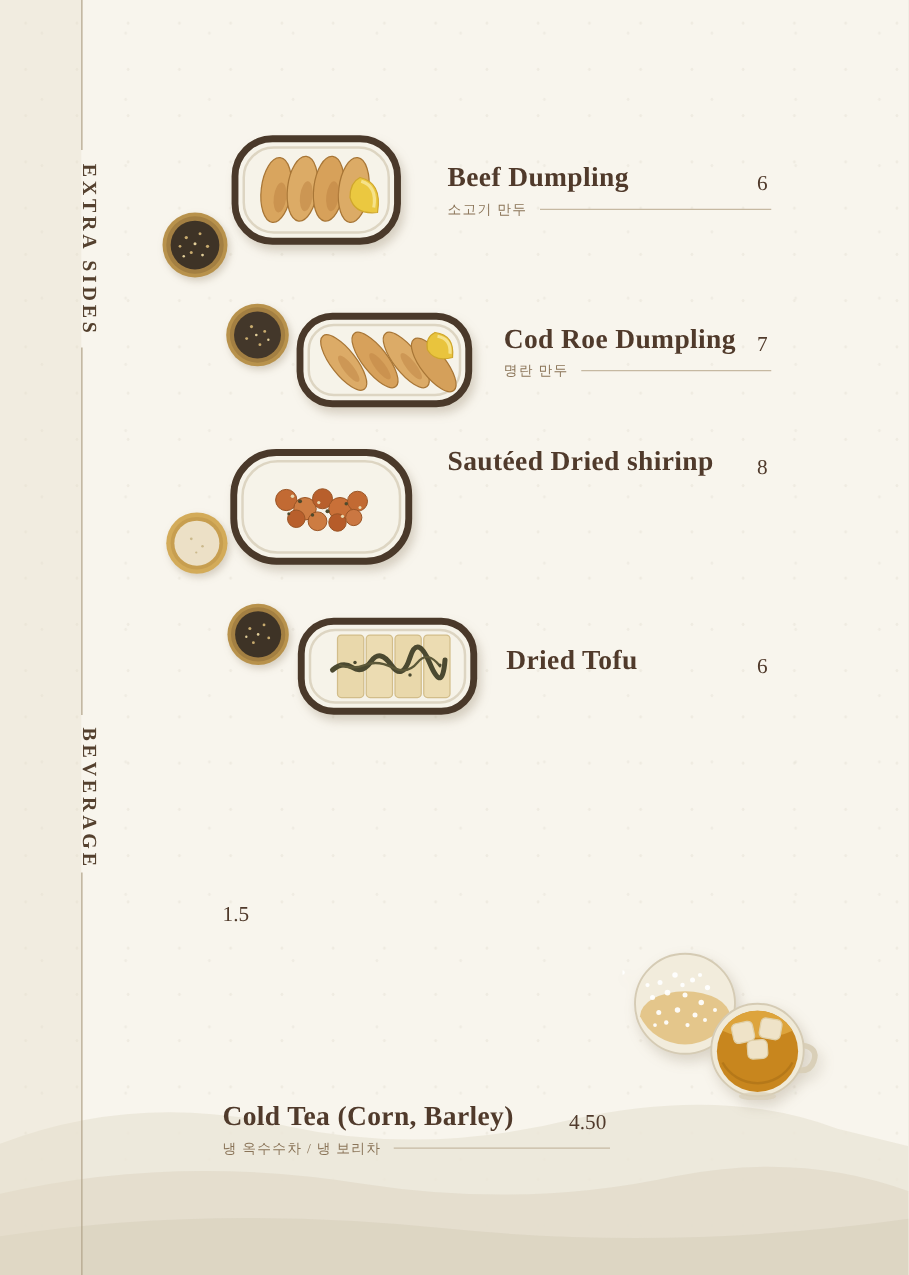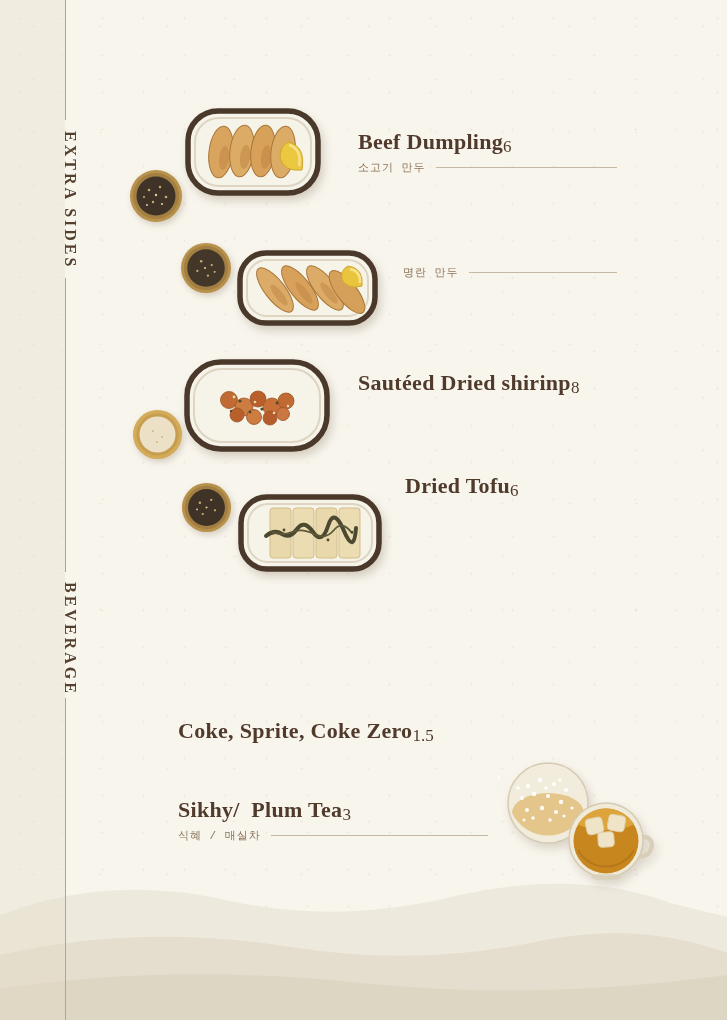--- a/index.html
+++ b/index.html
@@ -28,33 +28,33 @@
   .side-label{
     position:absolute;left:70px;transform:translateX(-50%);
     writing-mode:vertical-rl;
     font-size:16px;font-weight:bold;letter-spacing:3px;
     color:#54402e;white-space:nowrap;
   }
   .side-label.extra{top:131px;}
   .side-label.bev{top:582px;}
 
   .item{position:absolute;}
-  .item-head{display:flex;align-items:flex-end;}
+  .item-head{display:flex;justify-content:space-between;align-items:flex-end;}
   .item-name{
     font-size:22px;font-weight:bold;line-height:1.1;
     letter-spacing:0.3px;white-space:pre;color:#503a2b;
   }
   .item-price{
     font-size:17px;color:#503a2b;flex-shrink:0;
     position:relative;top:3px;margin-right:3px;
   }
   .item-sub{display:flex;align-items:center;gap:10px;margin-top:6px;}
   .item-korean{
     font-size:11px;letter-spacing:1px;color:#8a7458;
-    font-family:Liberation Mono, monospace;white-space:pre;
+    font-family:Liberation Serif, serif;white-space:pre;
   }
   .item-line{flex:1;height:1px;background:#c6b9a2;}
 
   .dish{position:absolute;filter:drop-shadow(3px 5px 4px rgba(110,90,60,0.25));}
   .sauce{position:absolute;filter:drop-shadow(2px 3px 3px rgba(110,90,60,0.25));}
   .drinks{position:absolute;filter:drop-shadow(3px 5px 5px rgba(110,90,60,0.22));}
   .mountains{position:absolute;left:0;bottom:0;}
 </style>
 </head>
 <body>
@@ -257,52 +257,55 @@
       <span class="item-name">Beef Dumpling</span>
       <span class="item-price">6</span>
     </div>
     <div class="item-sub">
       <span class="item-korean">소고기 만두</span>
       <span class="item-line"></span>
     </div>
   </div>
 
   <div class="item" style="left:403px;top:259px;width:214px">
+    <div class="item-head">
+      <span class="item-name">Cod Roe Dumpling</span>
+      <span class="item-price">7</span>
+    </div>
     <div class="item-sub">
       <span class="item-korean">명란 만두</span>
       <span class="item-line"></span>
     </div>
   </div>
 
-  <div class="item" style="left:358px;top:371px;width:259px">
+  <div class="item" style="left:358px;top:357px;width:259px">
     <div class="item-head">
       <span class="item-name">Sautéed Dried shirinp</span>
       <span class="item-price">8</span>
     </div>
   </div>
 
-  <div class="item" style="left:405px;top:474px;width:212px">
+  <div class="item" style="left:405px;top:516px;width:212px">
     <div class="item-head">
       <span class="item-name">Dried Tofu</span>
       <span class="item-price">6</span>
     </div>
   </div>
 
   <div class="item" style="left:178px;top:719px;width:303px">
     <div class="item-head">
-      <span class="item-name">Coke, Sprite, Coke Zero</span>
       <span class="item-price">1.5</span>
     </div>
   </div>
 
-  <div class="item" style="left:178px;top:798px;width:310px">
-    <div class="item-head">
-      <span class="item-name">Sikhy/  Plum Tea</span>
-      <span class="item-price">3</span>
+
+  <div class="item" style="left:178px;top:881px;width:310px">
+    <div class="item-head">
+      <span class="item-name">Cold Tea (Corn, Barley)</span>
+      <span class="item-price">4.50</span>
     </div>
     <div class="item-sub">
-      <span class="item-korean">식혜 / 매실차</span>
+      <span class="item-korean">냉 옥수수차 / 냉 보리차</span>
       <span class="item-line"></span>
     </div>
   </div>
 
-
 </div>
 
 </body></html>

